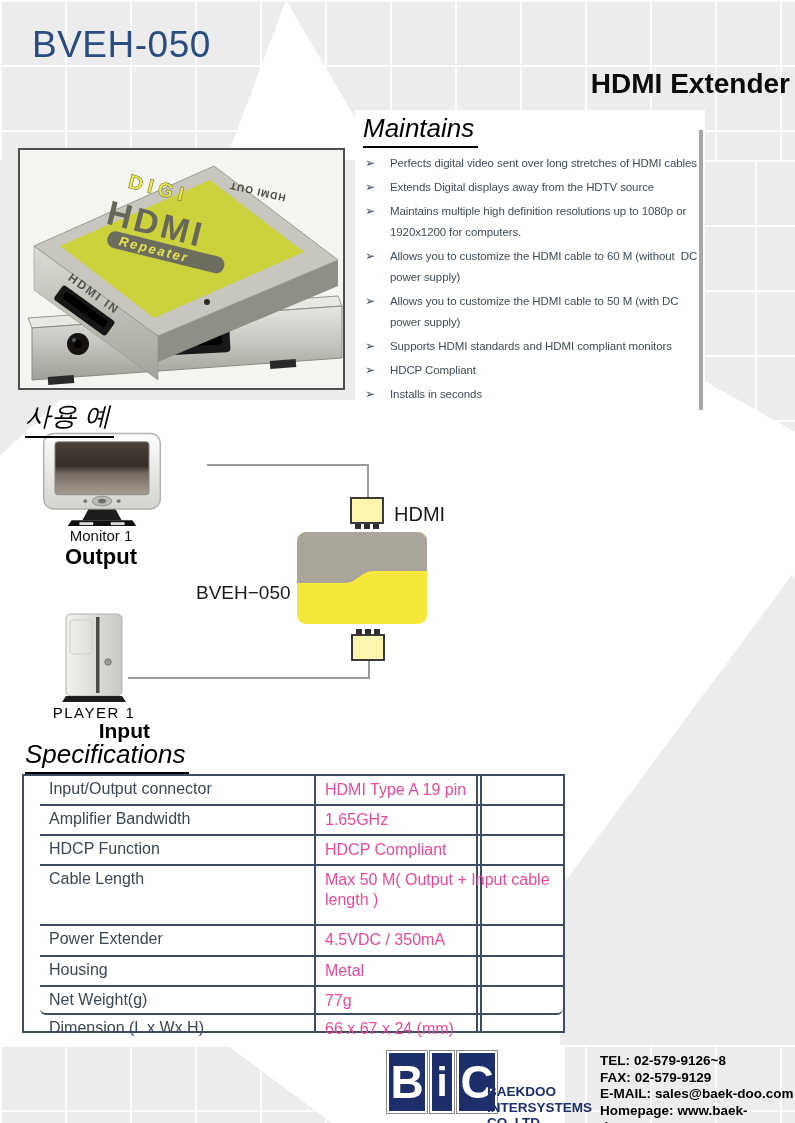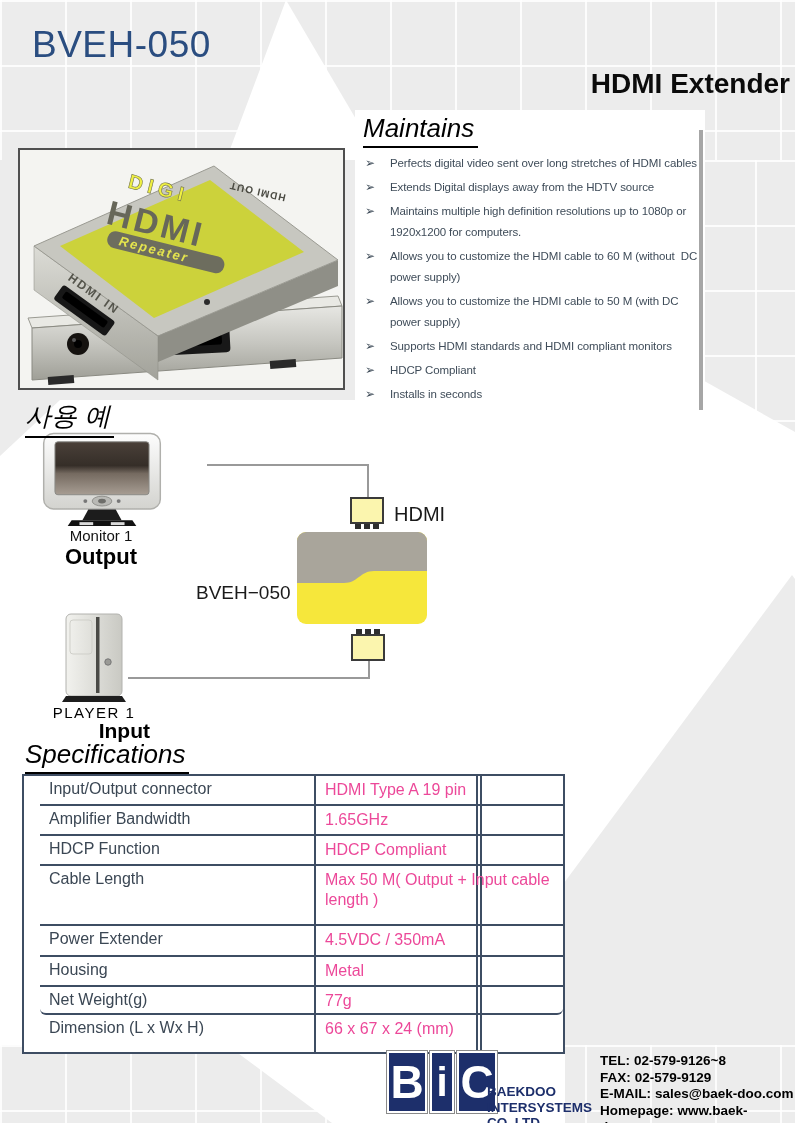--- a/index.html
+++ b/index.html
@@ -74,21 +74,21 @@
   #player-name{left:38px;top:704px;width:112px;text-align:center;font-size:15px;font-weight:400;letter-spacing:1.5px;color:#000;z-index:4;}
   #player-role{left:38px;top:719px;width:112px;text-align:right;font-size:21px;font-weight:800;color:#000;z-index:4;}
 
   
   #spec-table{left:22px;top:774px;width:543px;border:2px solid #3e4d63;background:#fff;z-index:4;box-sizing:border-box;}
   .srow{display:flex;border-bottom:2px solid #3e4d63;box-sizing:border-box;height:30px;}
   .srow:last-child{border-bottom:none;}
   .srow.r4{height:60px;}
   .srow.r5{height:31px;}
   .srow.r7{height:28px;border-radius:6px;}
-  .srow.r8{height:37px;border-bottom:none;}
+  .srow.r8{height:16px;border-bottom:none;}
   .sl{width:276px;border-right:2px solid #3e4d63;box-sizing:border-box;padding:4px 0 0 9px;
       font-size:16px;color:#3b4754;}
   .sv{flex:1;padding:4px 0 0 9px;font-size:16px;color:#ec4899;line-height:20px;}
   #spec-divider{position:absolute;left:452px;top:0;bottom:0;width:6px;box-sizing:border-box;
       border-left:2px solid #3e4d63;border-right:2px solid #3e4d63;}
   #spec-table{position:absolute;}
   #spec-rows{position:relative;z-index:1;padding-left:16px;}
 
   
   #logo{left:387px;top:1051px;display:flex;gap:3px;z-index:4;position:absolute;}

